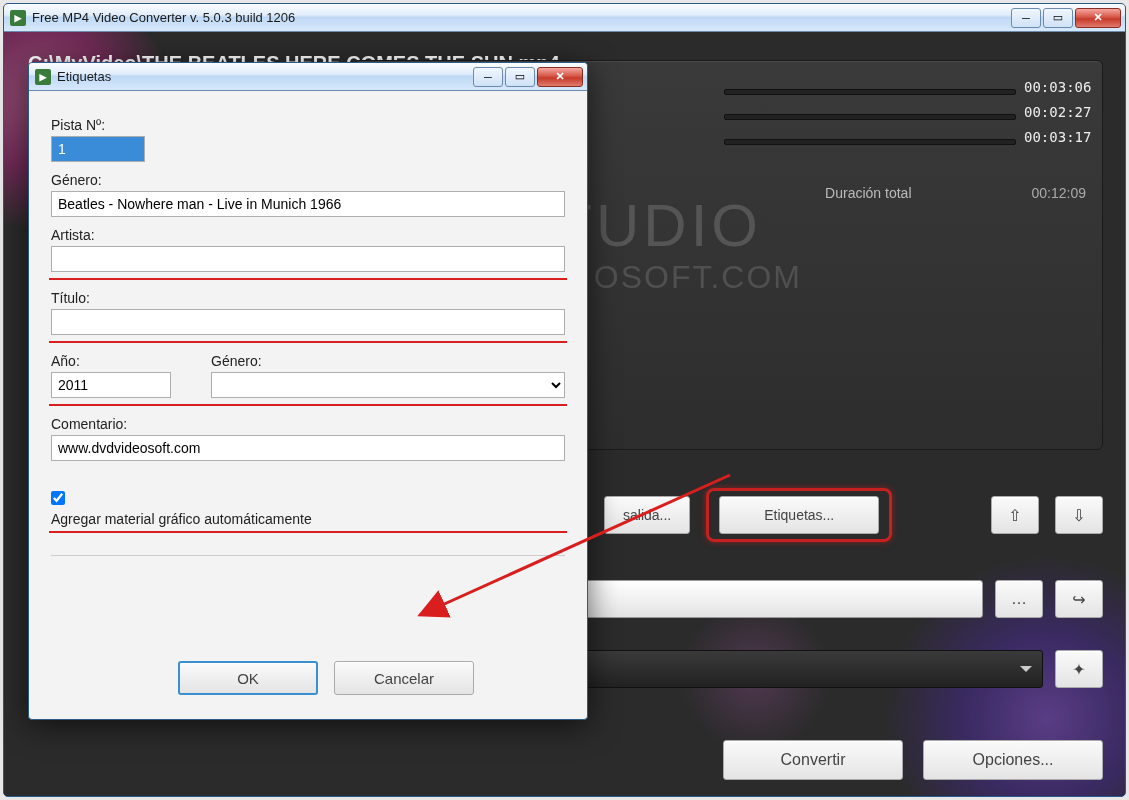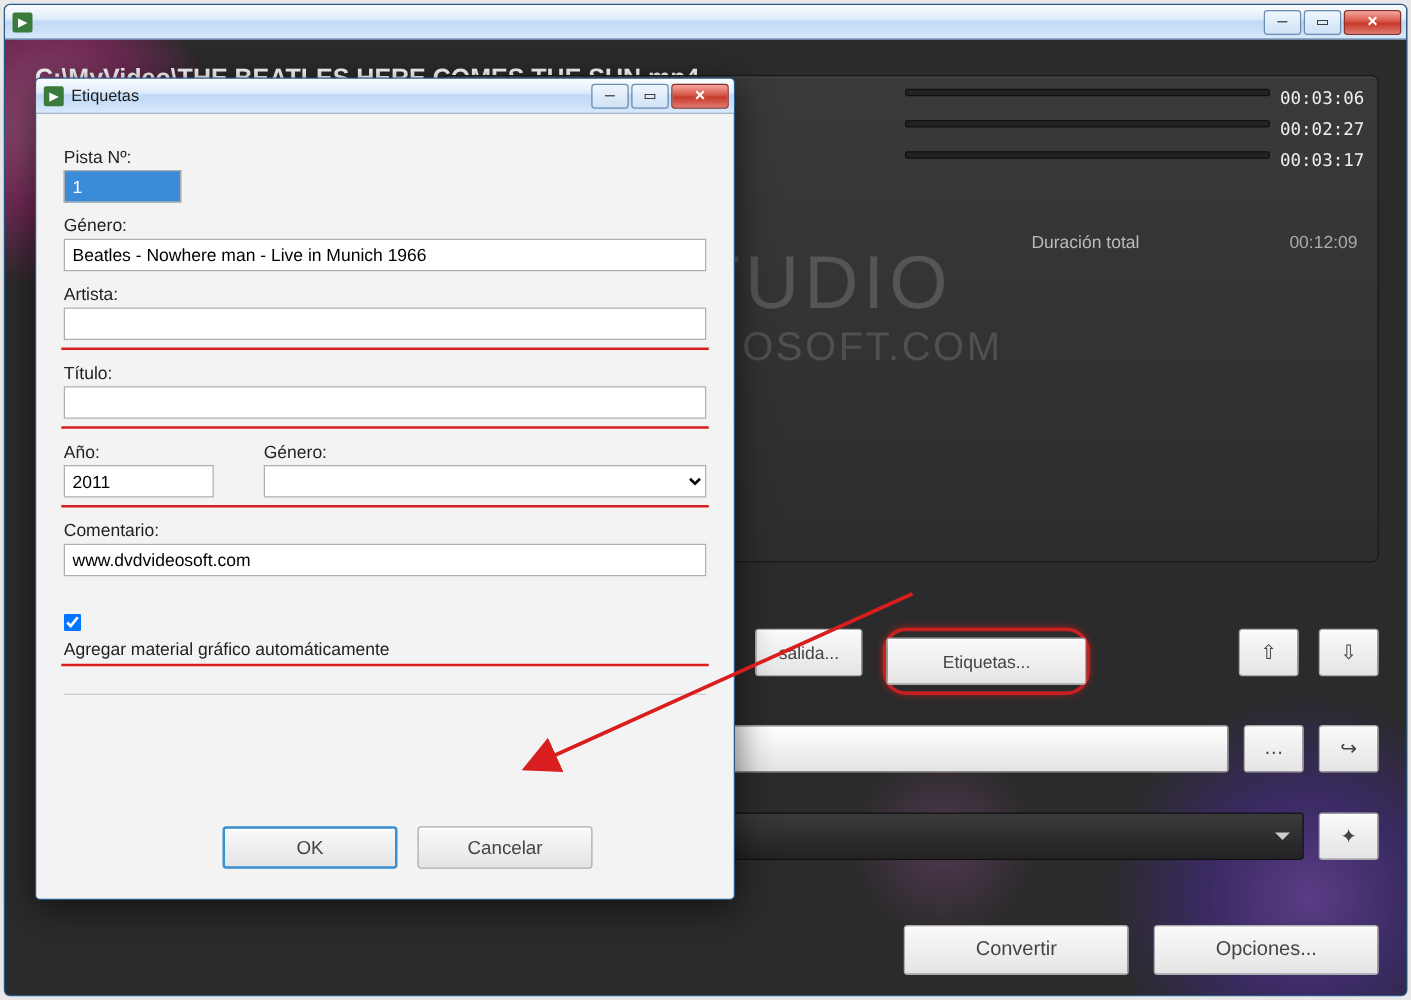--- a/index.html
+++ b/index.html
@@ -20,30 +20,30 @@
 .orb2 { position:absolute; width:320px; height:320px; border-radius:50%; background: radial-gradient(circle at 60% 60%, #8a4fe0 0%, #4a2a9a 30%, transparent 60%); right:-50px; bottom:-50px; opacity:.5; filter:blur(3px);}
 .orb3 { position:absolute; width:180px; height:180px; border-radius:50%; background: radial-gradient(circle, #c060c0, transparent 60%); right:280px; bottom:30px; opacity:.25; filter:blur(4px);}
 
 .file-title-cut { position:absolute; left:24px; top:20px; font-size:20px; font-weight:bold; color:#fff; white-space:nowrap; }
 
 .panel { position:absolute; right:22px; top:28px; width:750px; height:390px; background: linear-gradient(#3a3a3a,#2d2d2d); border:1px solid #1a1a1a; border-radius:6px; padding:10px; box-shadow: inset 0 1px 0 #4a4a4a; }
 .panel .watermark1 { position:absolute; right:340px; top:130px; font-size:60px; color:#555; letter-spacing:4px; font-weight:300;}
 .panel .watermark2 { position:absolute; right:300px; top:198px; font-size:32px; color:#505050; letter-spacing:2px;}
 
 .file-list { position:absolute; left:10px; right:10px; top:10px; }
-.file-row { height:24px; display:flex; align-items:flex-start; justify-content:flex-end; margin-bottom:1px; }
+.file-row { height:24px; display:flex; align-items:flex-end; justify-content:flex-end; margin-bottom:1px; }
 .file-row .dur { width:68px; text-align:right; font-size:14px; color:#eee; font-family:Consolas,monospace; background: transparent; padding-right:6px;}
 .file-row.selected .dur { background:#fff; color:#111; border-radius:2px; }
 .file-row .pbar { flex:1; height:6px; background:#222; margin-left:360px; margin-right:8px; border:1px solid #111; border-radius:2px; }
 .totals { position:absolute; right:16px; top:124px; display:flex; gap:120px; font-size:14px; color:#aaa;}
 .totals .lbl { color:#bbb; }
 
 .mid-buttons { position:absolute; top:456px; left:600px; right:22px; display:flex; gap:16px; align-items:center; }
 .light-btn { height:38px; background: linear-gradient(#fafafa,#e4e4e4); border:1px solid #aaa; border-radius:3px; font-size:14px; color:#444; display:flex;align-items:center;justify-content:center; padding:0 18px; box-shadow: 0 1px 0 #fff inset;}
-.highlight-ring { border:3px solid #c62020; border-radius:19px; padding:5px 0; box-shadow: 0 0 6px rgba(200,30,30,.6); margin-top: 14px;}
+.highlight-ring { border:3px solid #c62020; border-radius:8px; padding:5px 10px; box-shadow: 0 0 6px rgba(200,30,30,.6);}
 .icon-btn { width:48px; padding:0; font-size:16px;}
 
 .bar-row { position:absolute; left:24px; right:22px; display:flex; align-items:center; gap:12px;}
 .bar-row.output { top:548px; }
 .bar-row.preset { top:618px; }
 .long-bar { flex:1; height:38px; background: linear-gradient(#fff,#e3e3e3); border:1px solid #999; border-radius:3px; }
 .long-bar.dark { background: linear-gradient(#3a3a3a,#222); border-color:#111; position:relative;}
 .long-bar.dark::after{content:"";position:absolute;right:10px;top:15px;border:6px solid transparent;border-top-color:#ccc;}
 
 .bottom-row { position:absolute; right:22px; bottom:16px; display:flex; gap:20px; }
@@ -69,20 +69,21 @@
 
 
 .arrow { position:absolute; pointer-events:none; z-index:60; }
 </style>
 </head>
 <body>
 
 <div class="main-window">
   <div class="titlebar">
     <div class="app-icon">▶</div>
+    <div class="title">Free MP4 Video Converter  v. 5.0.3 build 1206</div>
     <div class="spacer"></div>
     <div class="win-btn">─</div>
     <div class="win-btn">▭</div>
     <div class="win-btn close">✕</div>
   </div>
   <div class="app-body">
     <div class="orb1"></div>
       <div class="orb2"></div>
       <div class="orb3"></div>
 

